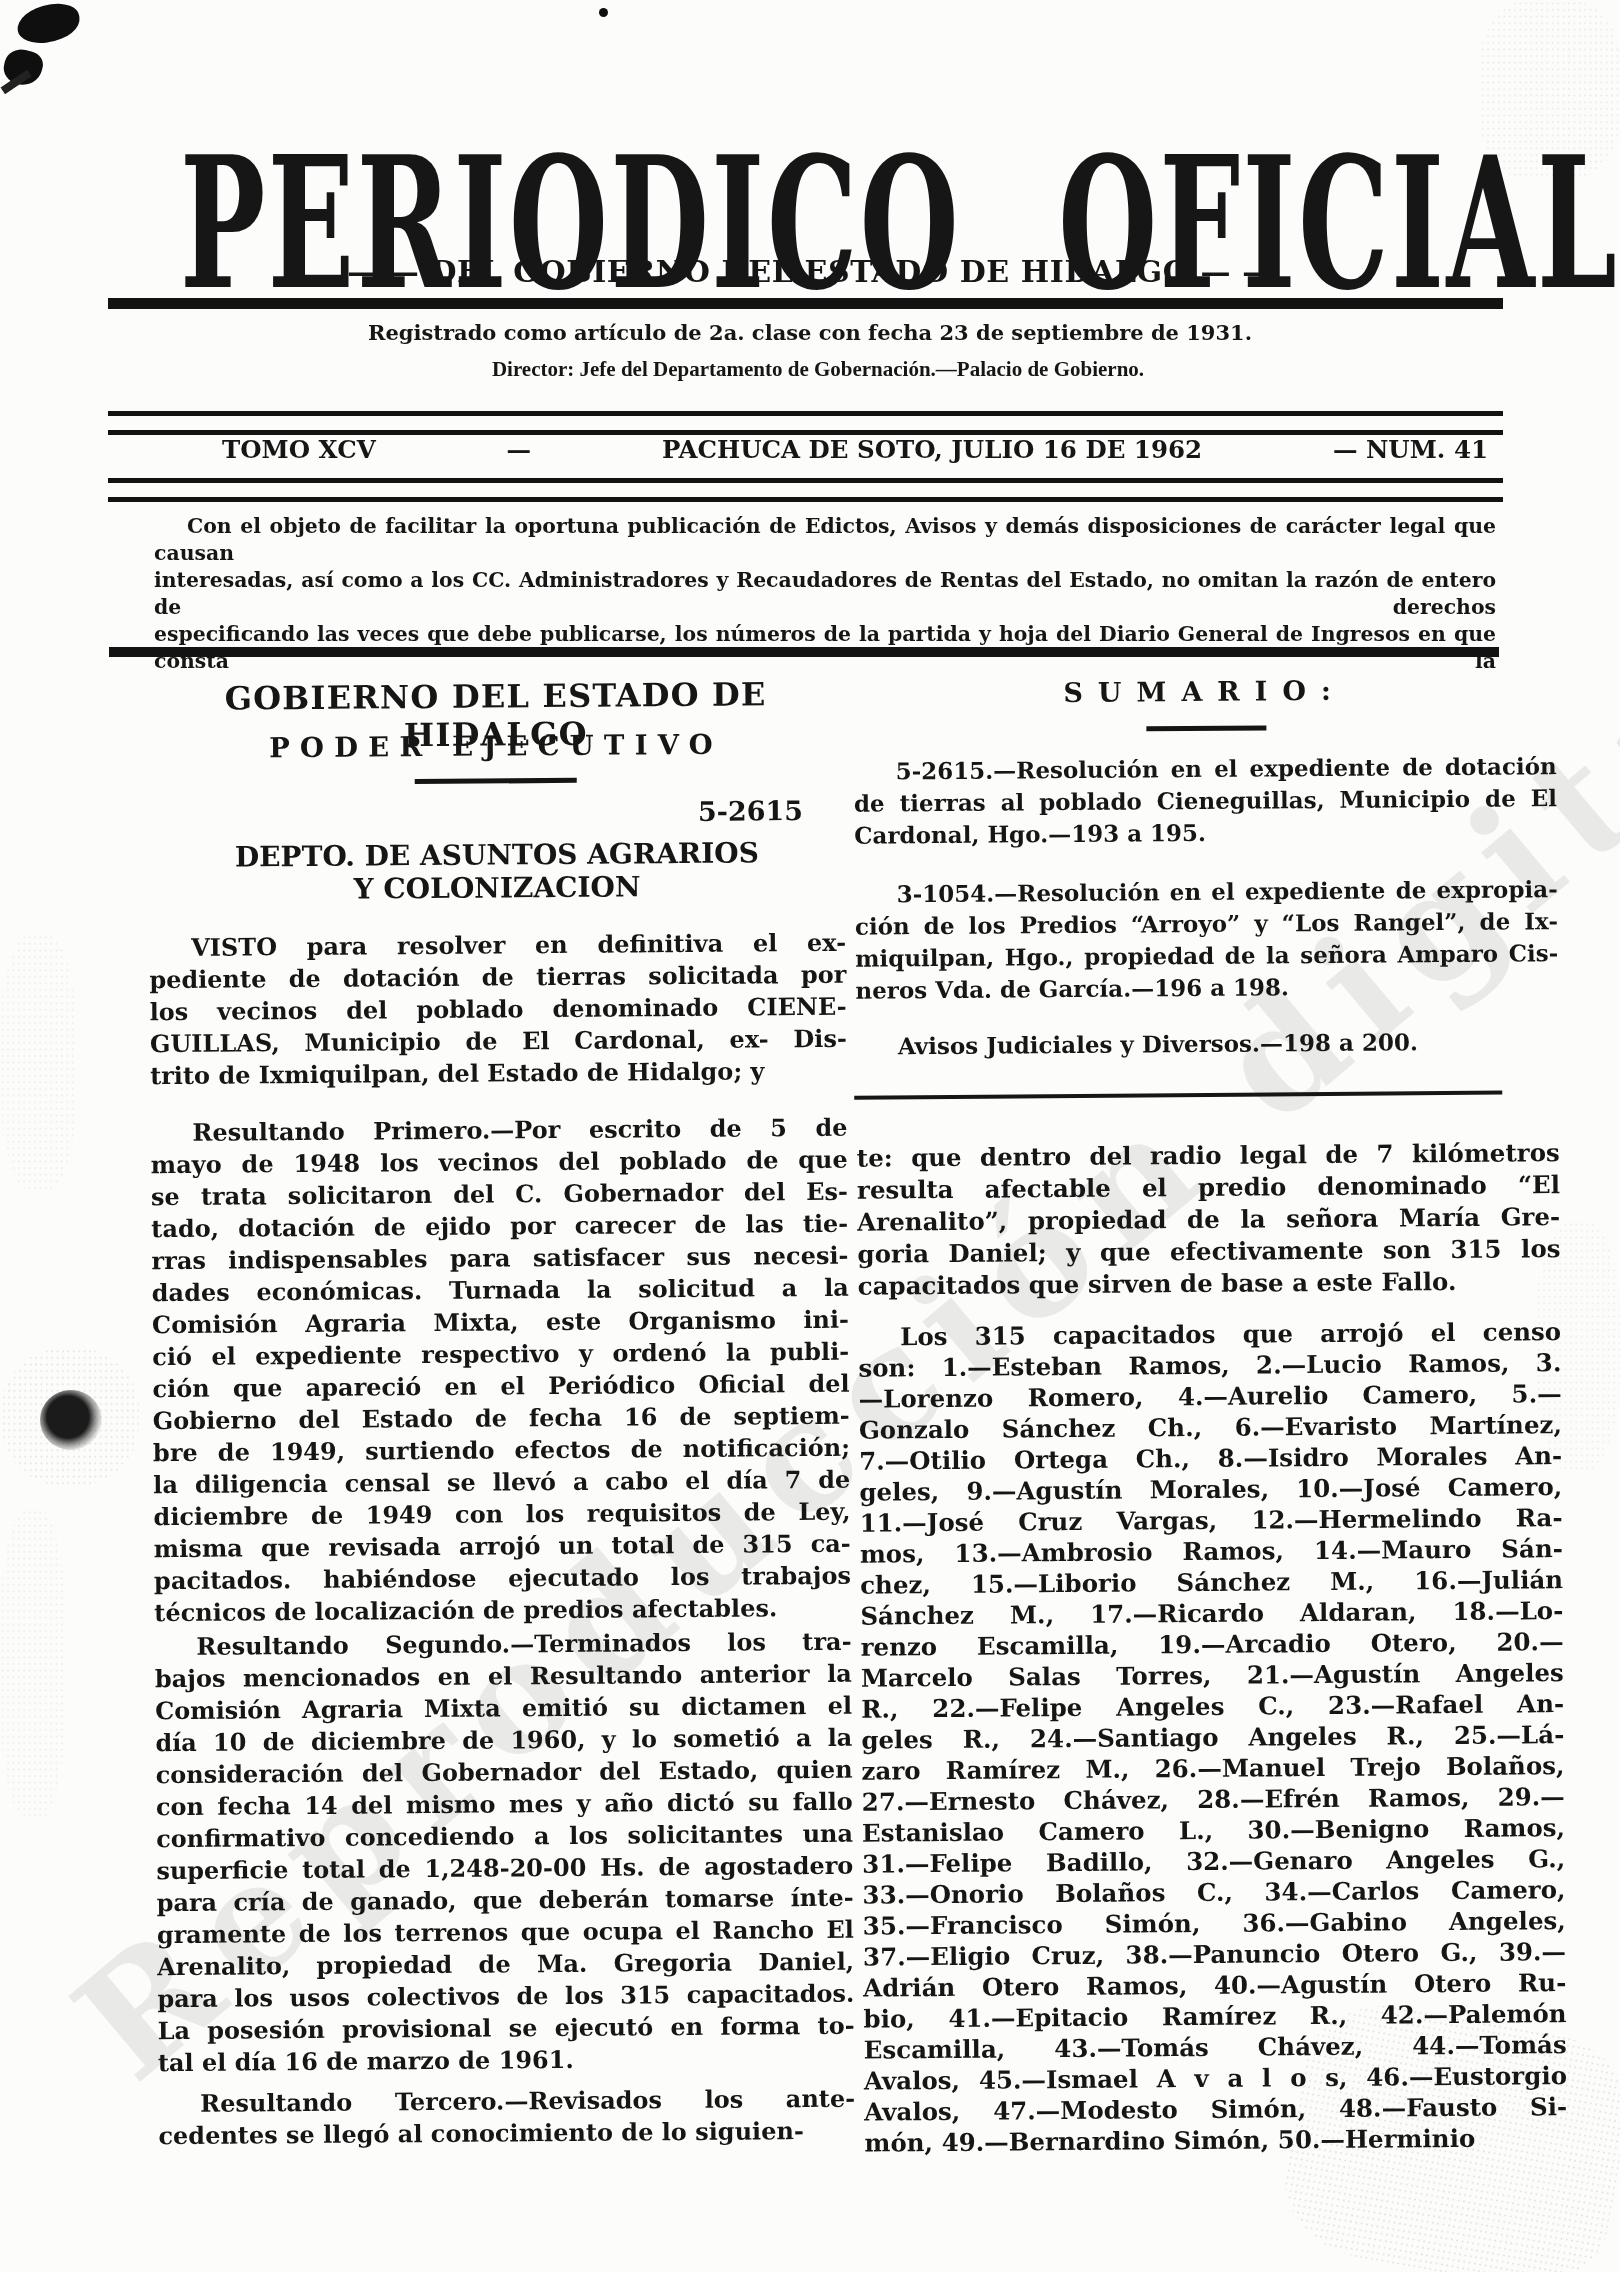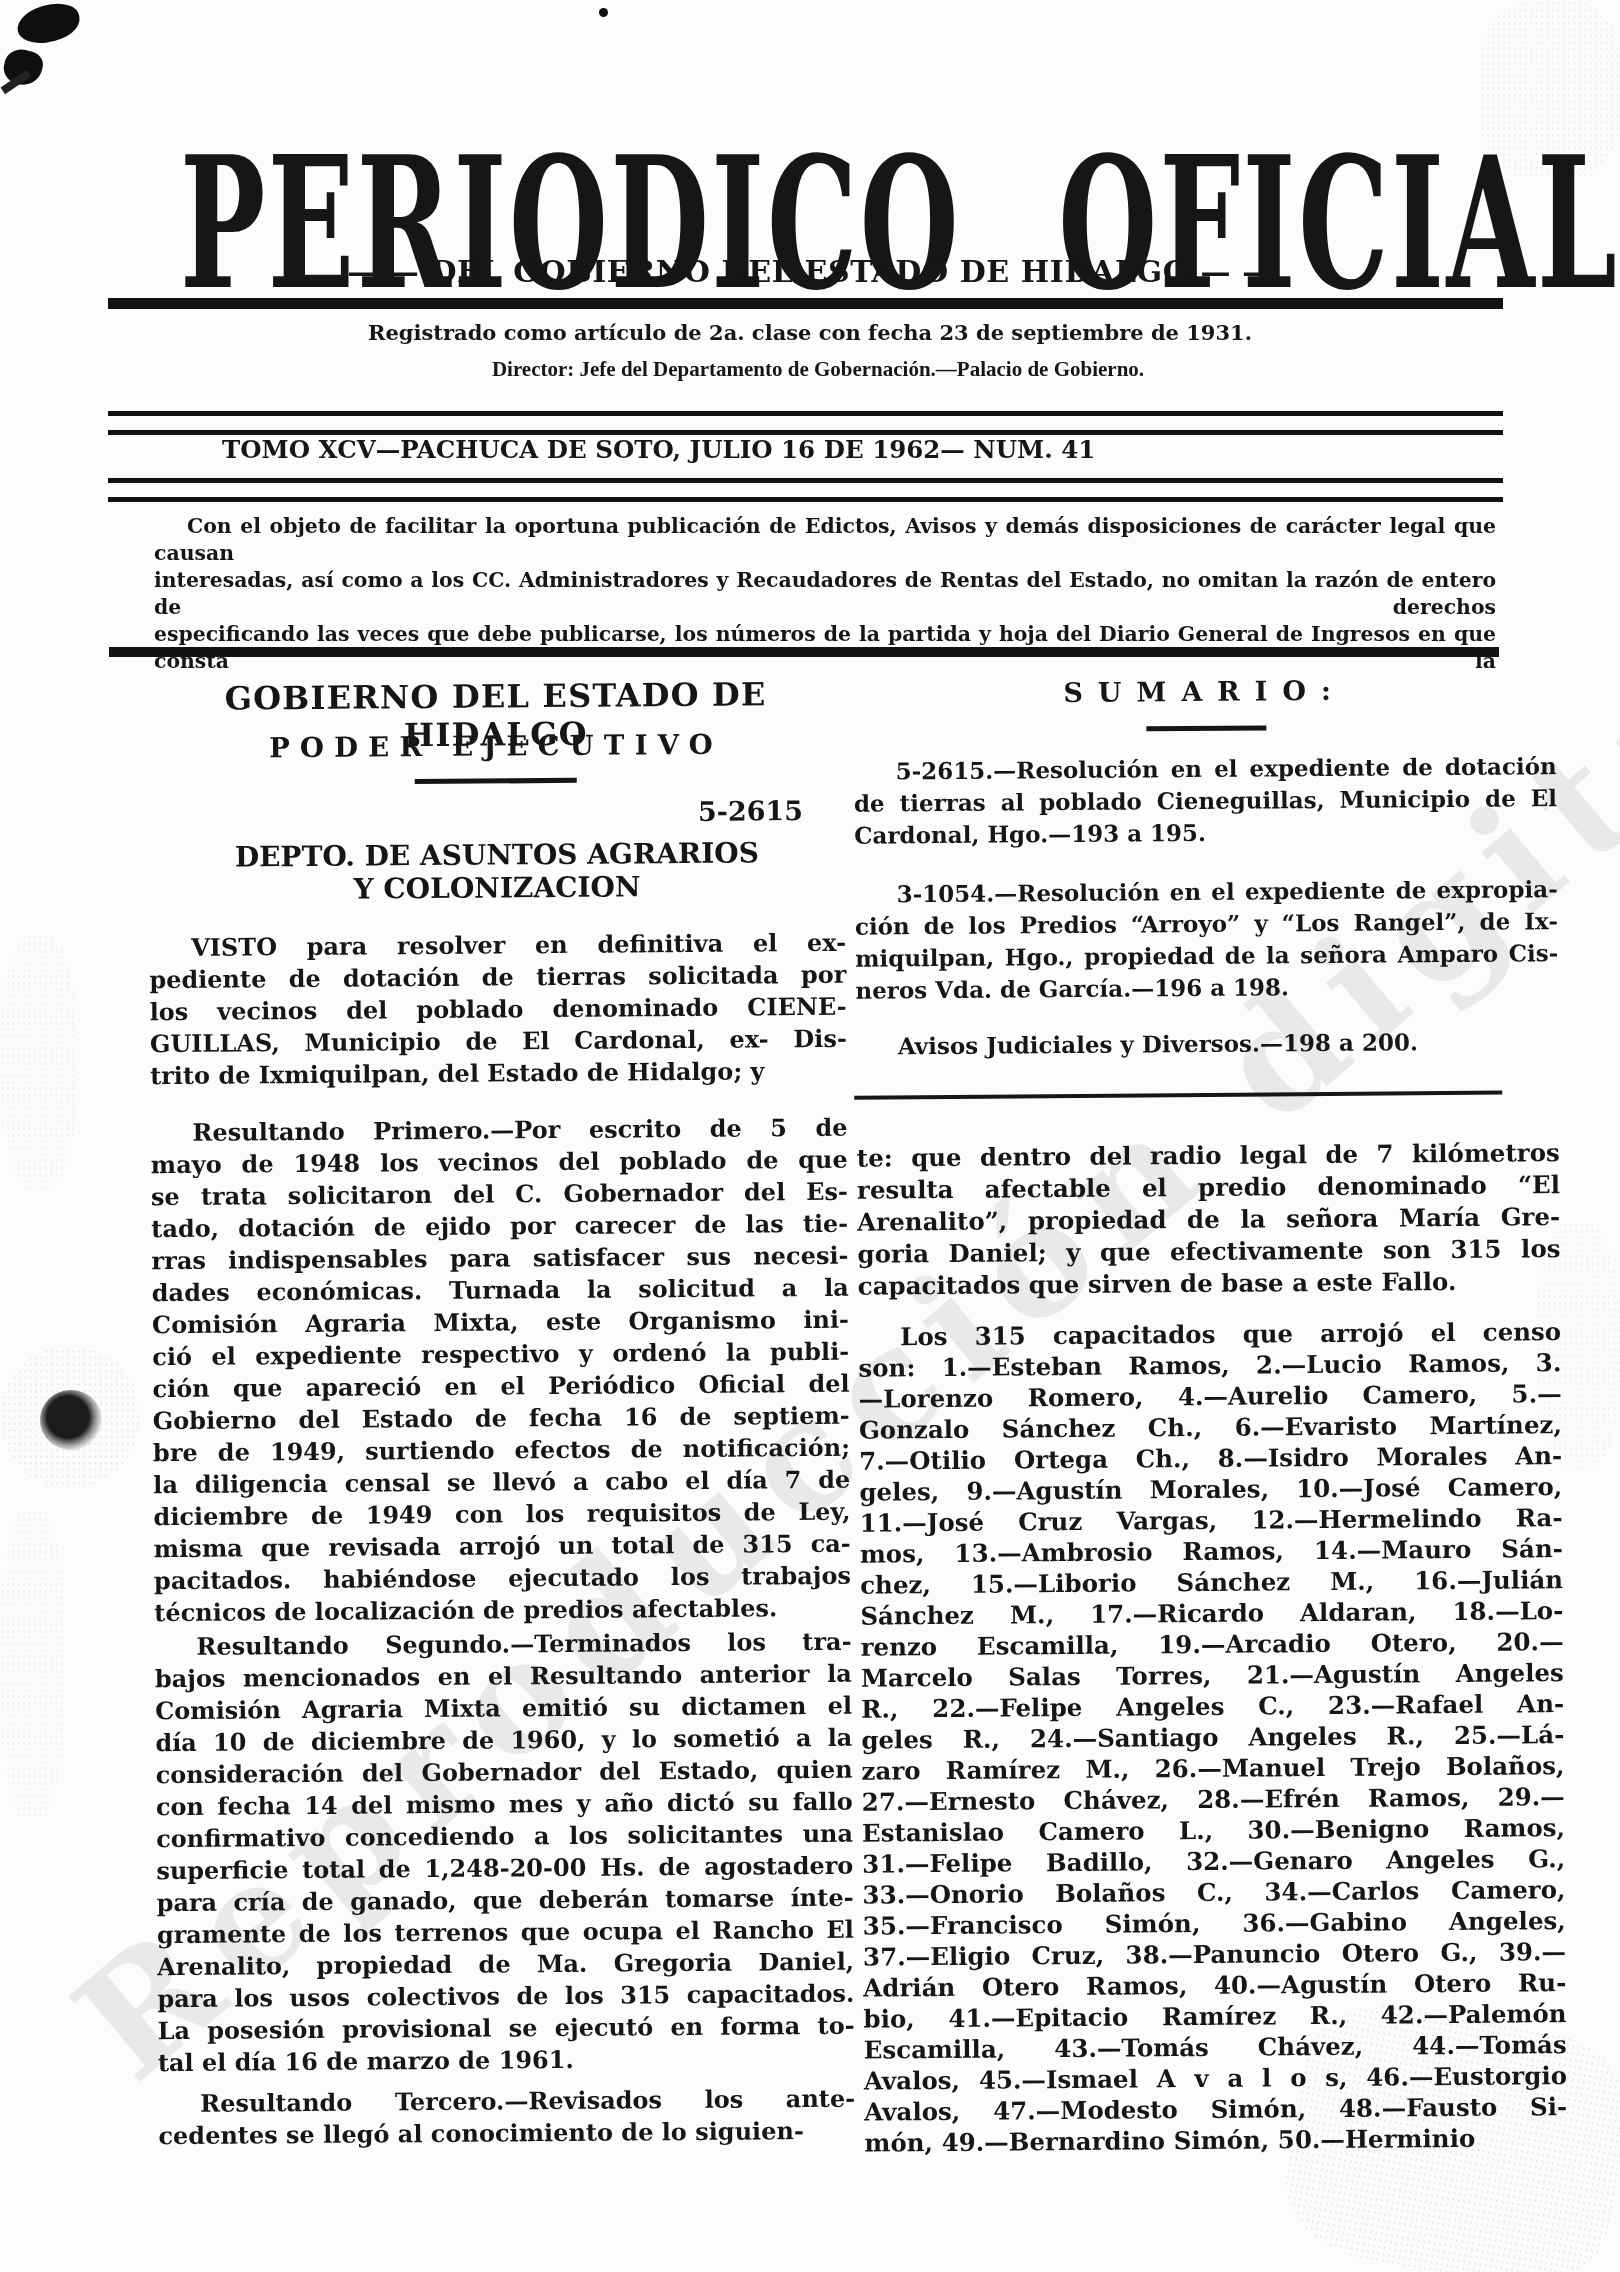--- a/index.html
+++ b/index.html
@@ -24,21 +24,21 @@
     transform:scale(0.80,1.28);transform-origin:50% 0;
   }
   .mast-sub{left:0;top:254px;width:100%;font-size:30px;letter-spacing:0.6px;}
   .bar{background:#131313;}
   .bar1{left:108px;top:298px;width:1395px;height:11.4px;}
   .reg-line{left:0;top:320px;width:100%;font-size:21px;}
   .dir-line{left:8px;top:357px;width:100%;font-size:21px;font-family:Liberation Serif, serif;}
   .double-rule{left:108px;width:1395px;height:14.4px;border-top:5.4px solid #131313;border-bottom:5.4px solid #131313;}
   .ruleA{top:411px;}
   .ruleB{top:478px;}
-  .tomo-row{left:222px;top:435px;width:1266px;display:flex;align-items:baseline;font-size:24.5px;}
+  .tomo-row{left:222px;top:435px;width:1266px;display:flex;justify-content:space-between;align-items:baseline;font-size:24.5px;}
   .notice{left:154px;top:505px;width:1342px;font-size:20.4px;line-height:27px;margin-top:8px;}
   .bar2{left:109px;top:647px;width:1390px;height:10.2px;}
 
   
   .columns{position:absolute;left:0;top:0;width:100%;height:100%;transform:rotate(-0.45deg);transform-origin:50% 30%;}
   .lcol{left:147px;width:697px;}
   .rcol{left:853px;width:703px;}
   .lc-h1{top:675px;font-size:32px;letter-spacing:1.2px;}
   .lc-h2{top:727px;font-size:27.5px;letter-spacing:10.2px;}
   .lc-div{left:414px;top:776px;width:162px;height:5.4px;background:#151515;}

